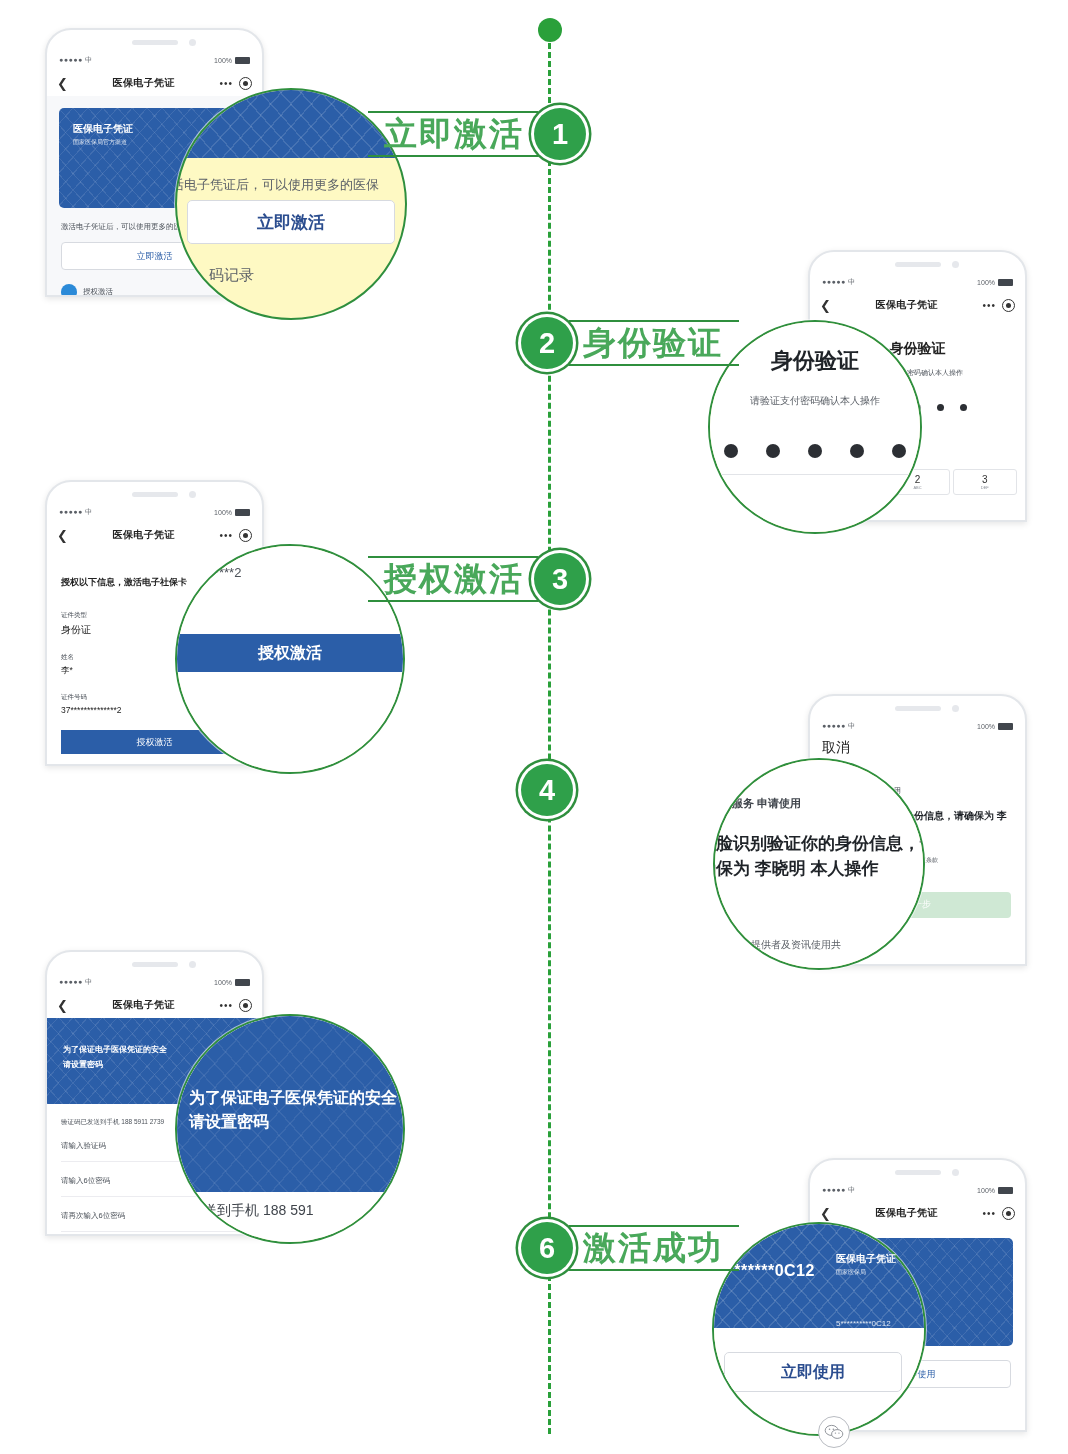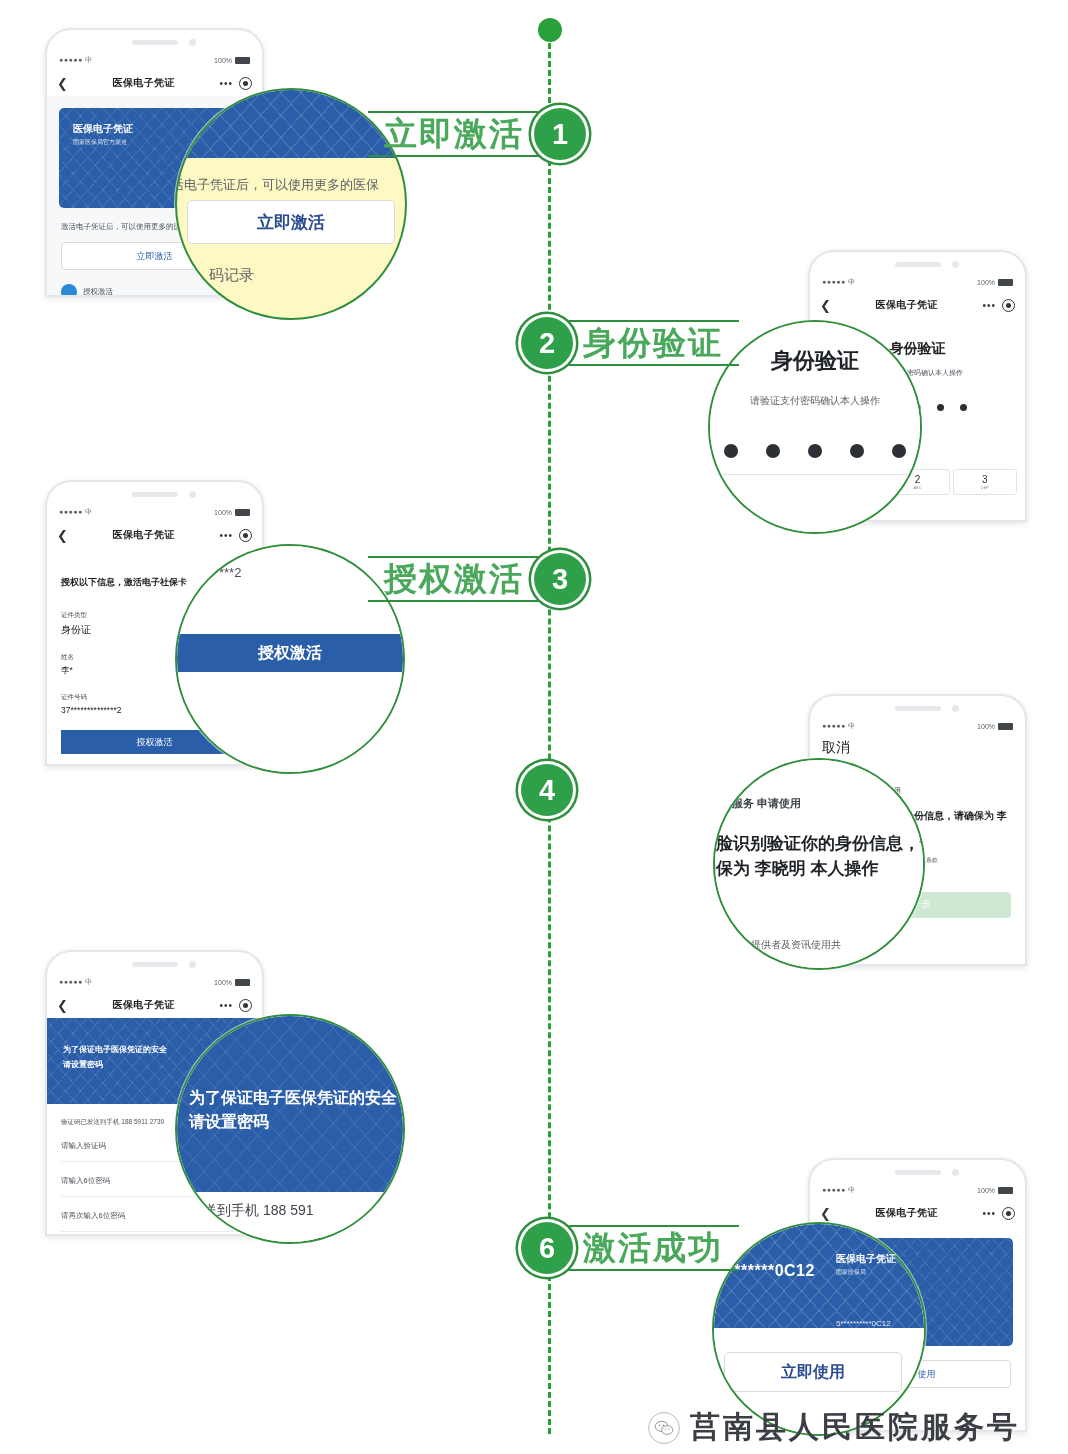--- a/index.html
+++ b/index.html
@@ -462,16 +462,15 @@
     <span class="wechat-icon">
       <svg width="20" height="16" viewBox="0 0 24 20" aria-hidden="true">
         <ellipse cx="9" cy="8" rx="8" ry="6.3" fill="none" stroke="#8d9198" stroke-width="1.2"></ellipse>
         <ellipse cx="16" cy="12.5" rx="7" ry="5.5" fill="#fff" stroke="#8d9198" stroke-width="1.2"></ellipse>
         <circle cx="6.4" cy="6.6" r="1" fill="#8d9198"></circle>
         <circle cx="11.2" cy="6.6" r="1" fill="#8d9198"></circle>
         <circle cx="13.8" cy="11.4" r=".9" fill="#8d9198"></circle>
         <circle cx="18.2" cy="11.4" r=".9" fill="#8d9198"></circle>
       </svg>
     </span>
-    <span class="footer-text">莒南县人民医院服务号</span>
   </div>
 
 </div>
 
 </body></html>

